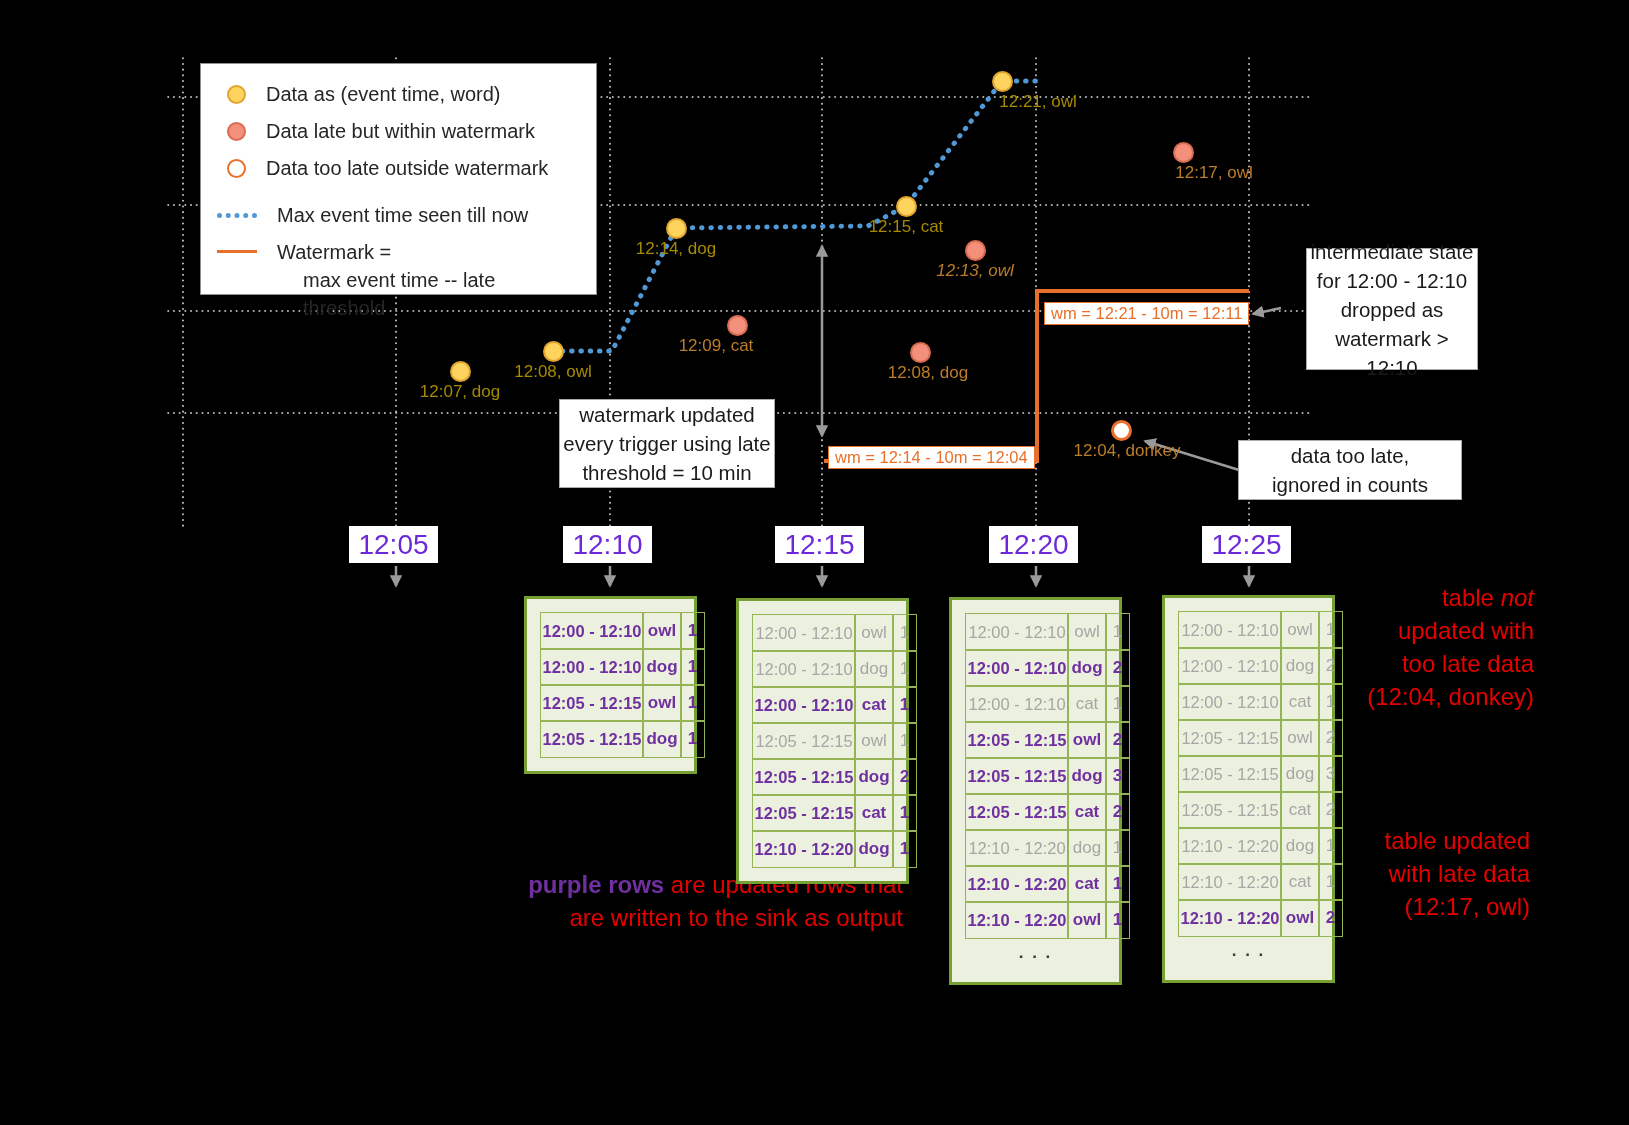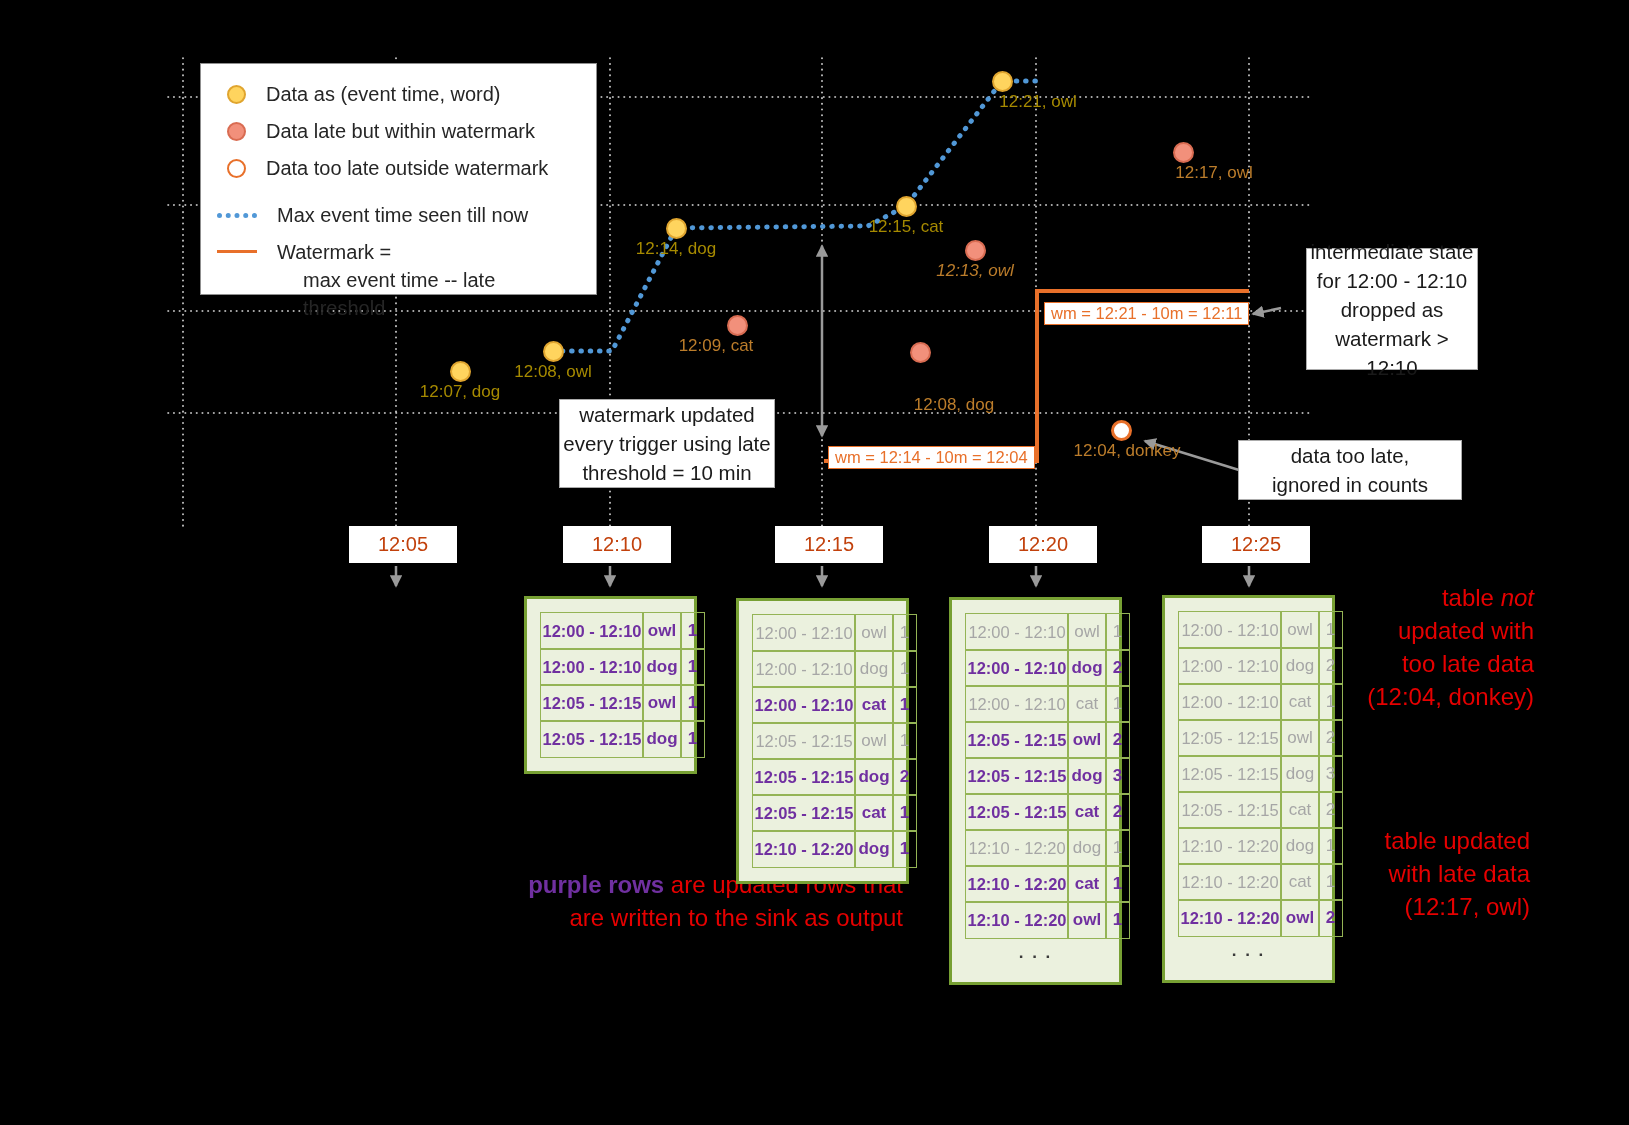--- a/index.html
+++ b/index.html
@@ -36,22 +36,22 @@
   .wm-legend .indent{padding-left:26px}
   .lg-row.two-line{height:64px;align-items:flex-start;padding-top:4px}
   .lg-row.two-line .sample{margin-top:12px}
 
   .wm-label{position:absolute;background:#fff;border:1px solid var(--orange,#E8702A);
             color:var(--orange,#E8702A);font-size:16.5px;line-height:21px;padding:0 6px;white-space:nowrap}
 
   .callout{position:absolute;background:#fff;border:1px solid #ababab;color:#1a1a1a;
            text-align:center;font-size:20.5px;line-height:29px;display:flex;flex-direction:column;justify-content:center}
 
-  .trigger-box{position:absolute;width:108px;height:37px;background:#fff;color:#c2410c;
-               font-size:20px;display:flex;align-items:center;justify-content:center}
+  .trigger-box{position:absolute;width:89px;height:37px;background:#fff;color:#6d28d9;
+               font-size:28px;display:flex;align-items:center;justify-content:center}
 
   .result-table{position:absolute;width:173px;background:var(--table-bg,#EBF1DE);
                 border:3px solid var(--table-border,#77A033);padding:14px}
   .t-row{display:grid;grid-template-columns:102px 38px 23px;height:36px}
   .t-cell{display:flex;align-items:center;justify-content:center;outline:1px solid var(--cell-border,#94B455);
           font-size:17px;white-space:nowrap}
   .t-cell.c-window{font-size:16.5px}
   .t-row.updated .t-cell{color:var(--purple,#7030A0);font-weight:700}
   .t-row.old .t-cell{color:var(--row-old,#A6A6A6)}
   .t-ellipsis{height:30px;display:flex;align-items:center;justify-content:center;
@@ -112,21 +112,21 @@
       <div class="point-label ontime" style="left: 553px; top: 362px;">12:08, owl</div>
       <div class="point ontime" style="left: 665.5px; top: 217.5px;"></div>
       <div class="point-label ontime" style="left: 676px; top: 239px;">12:14, dog</div>
       <div class="point ontime" style="left: 895.5px; top: 195.5px;"></div>
       <div class="point-label ontime" style="left: 906px; top: 217px; text-align: center;">12:15, cat</div>
       <div class="point ontime" style="left: 991.5px; top: 70.5px;"></div>
       <div class="point-label ontime" style="left: 1038px; top: 92px;">12:21, owl</div>
       <div class="point late" style="left: 726.5px; top: 314.5px;"></div>
       <div class="point-label late" style="left: 716px; top: 336px;">12:09, cat</div>
       <div class="point late" style="left: 909.5px; top: 341.5px;"></div>
-      <div class="point-label late" style="left: 954px; top: 363px; margin-top: 32px;">12:08, dog</div>
+      <div class="point-label late" style="left: 928px; top: 363px;">12:08, dog</div>
       <div class="point late" style="left: 964.5px; top: 239.5px;"></div>
       <div class="point-label late" style="left: 975px; top: 261px; font-style: italic;">12:13, owl</div>
       <div class="point late" style="left: 1172.5px; top: 141.5px;"></div>
       <div class="point-label late" style="left: 1214px; top: 163px;">12:17, owl</div>
       <div class="point toolate" style="left: 1110.5px; top: 419.5px;"></div>
       <div class="point-label toolate" style="left: 1127px; top: 441px;">12:04, donkey</div>
     </div>
 
   <div class="legend">
     <div class="lg-row">

